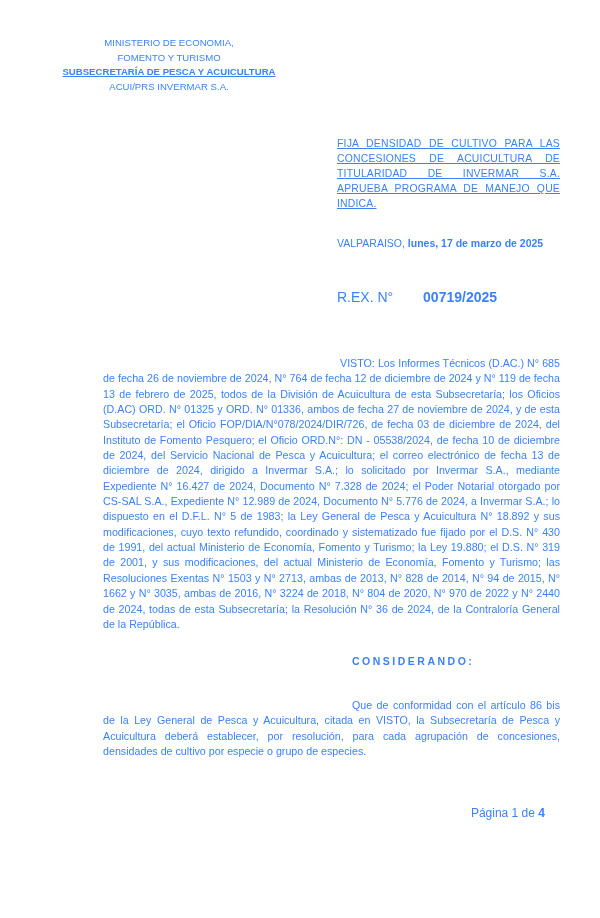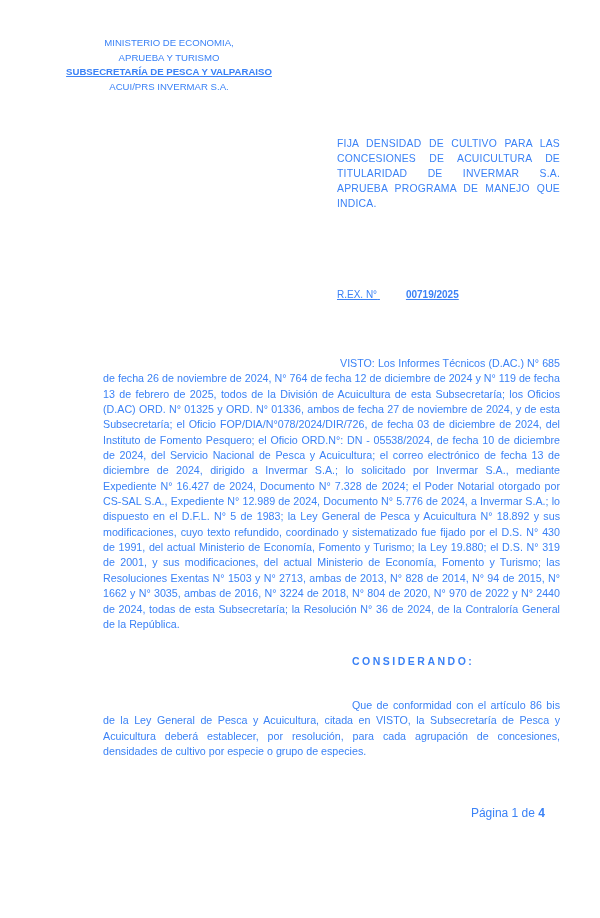--- a/index.html
+++ b/index.html
@@ -31,33 +31,33 @@
   }
   .title-block {
     position: absolute;
     left: 337px;
     top: 136px;
     width: 223px;
     text-align: justify;
     font-size: 10.4px;
     line-height: 15px;
     letter-spacing: 0.2px;
+    text-decoration: underline;
   }
   .dateline {
     position: absolute;
     left: 337px;
     top: 237px;
     font-size: 10.5px;
   }
   .rex-line {
     position: absolute;
     left: 337px;
     top: 289px;
-    font-size: 10px;
-    text-decoration: underline;
+    font-size: 14px;
   }
   .rex-line .rex-value {
     font-weight: bold;
     margin-left: 26px;
   }
   .bold { font-weight: bold; }
   .body-paragraph {
     position: absolute;
     left: 103px;
     width: 457px;
@@ -90,27 +90,31 @@
     font-size: 12px;
   }
 </style>
 </head>
 <body>
 
 <div class="page">
 
   <div class="letterhead">
     <div>MINISTERIO DE ECONOMIA,</div>
-    <div>APRUEBA Y TURISMO</div>
-    <div class="dept">SUBSECRETARÍA DE PESCA Y VALPARAISO</div>
+    <div>FOMENTO Y TURISMO</div>
+    <div class="dept">SUBSECRETARÍA DE PESCA Y ACUICULTURA</div>
     <div>ACUI/PRS INVERMAR S.A.</div>
   </div>
 
   <div class="title-block">FIJA DENSIDAD DE CULTIVO PARA LAS CONCESIONES DE ACUICULTURA DE TITULARIDAD DE INVERMAR S.A. APRUEBA PROGRAMA DE MANEJO QUE INDICA.</div>
 
+  <div class="dateline">
+    <span>VALPARAISO,</span>
+    <span class="bold">lunes, 17 de marzo de 2025</span>
+  </div>
 
   <div class="rex-line">
     <span>R.EX. N°</span>
     <span class="rex-value">00719/2025</span>
   </div>
 
   <div class="body-paragraph visto-paragraph">VISTO: Los Informes Técnicos (D.AC.) N° 685 de fecha 26 de noviembre de 2024, N° 764 de fecha 12 de diciembre de 2024 y N° 119 de fecha 13 de febrero de 2025, todos de la División de Acuicultura de esta Subsecretaría; los Oficios (D.AC) ORD. N° 01325 y ORD. N° 01336, ambos de fecha 27 de noviembre de 2024, y de esta Subsecretaría; el Oficio FOP/DIA/N°078/2024/DIR/726, de fecha 03 de diciembre de 2024, del Instituto de Fomento Pesquero; el Oficio ORD.N°: DN - 05538/2024, de fecha 10 de diciembre de 2024, del Servicio Nacional de Pesca y Acuicultura; el correo electrónico de fecha 13 de diciembre de 2024, dirigido a Invermar S.A.; lo solicitado por Invermar S.A., mediante Expediente N° 16.427 de 2024, Documento N° 7.328 de 2024; el Poder Notarial otorgado por CS-SAL S.A., Expediente N° 12.989 de 2024, Documento N° 5.776 de 2024, a Invermar S.A.; lo dispuesto en el D.F.L. N° 5 de 1983; la Ley General de Pesca y Acuicultura N° 18.892 y sus modificaciones, cuyo texto refundido, coordinado y sistematizado fue fijado por el D.S. N° 430 de 1991, del actual Ministerio de Economía, Fomento y Turismo; la Ley 19.880; el D.S. N° 319 de 2001, y sus modificaciones, del actual Ministerio de Economía, Fomento y Turismo; las Resoluciones Exentas N° 1503 y N° 2713, ambas de 2013, N° 828 de 2014, N° 94 de 2015, N° 1662 y N° 3035, ambas de 2016, N° 3224 de 2018, N° 804 de 2020, N° 970 de 2022 y N° 2440 de 2024, todas de esta Subsecretaría; la Resolución N° 36 de 2024, de la Contraloría General de la República.</div>
 
   <div class="considerando-heading">CONSIDERANDO:</div>
 

